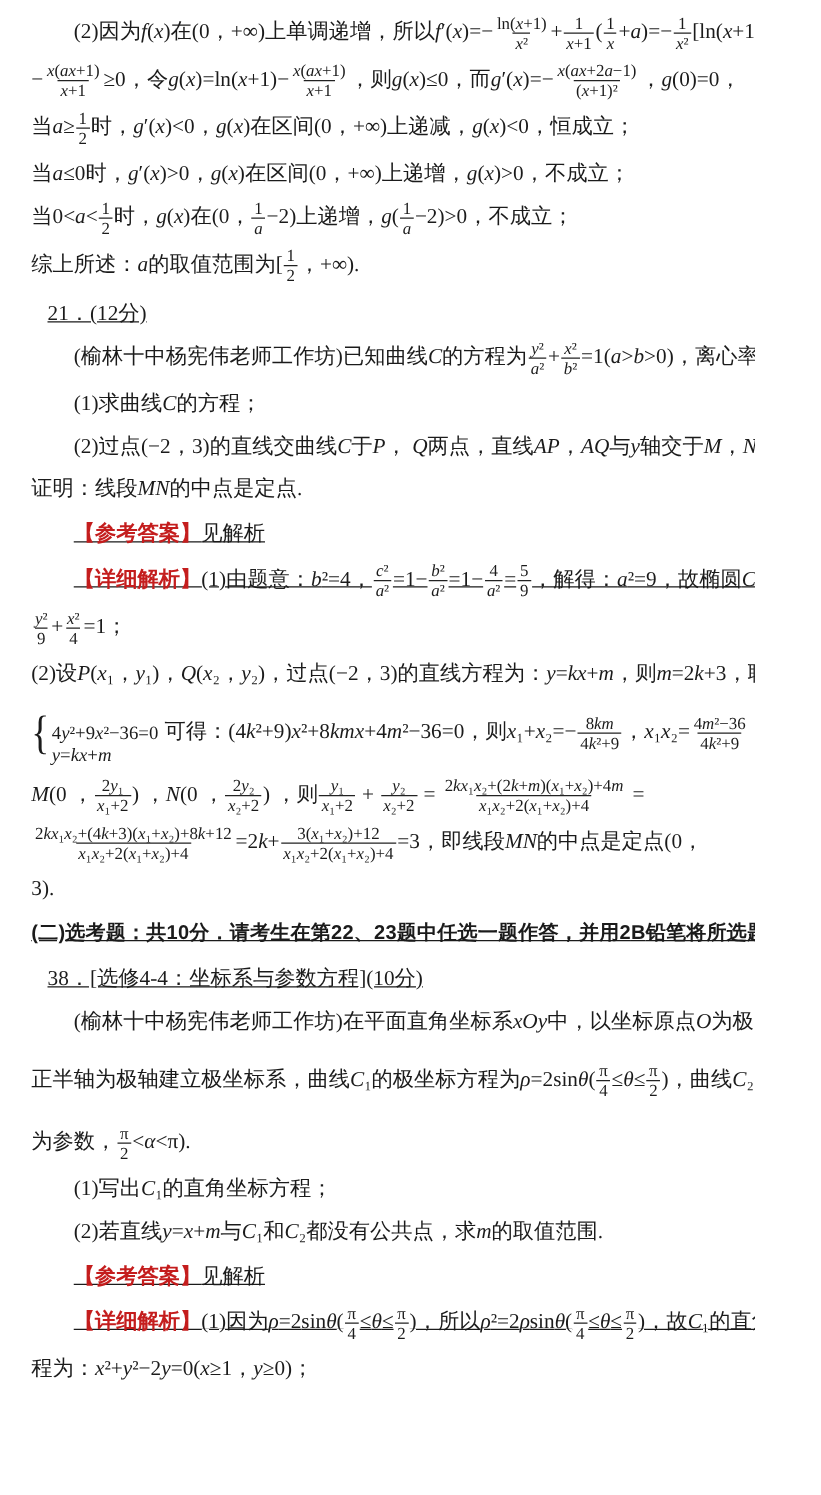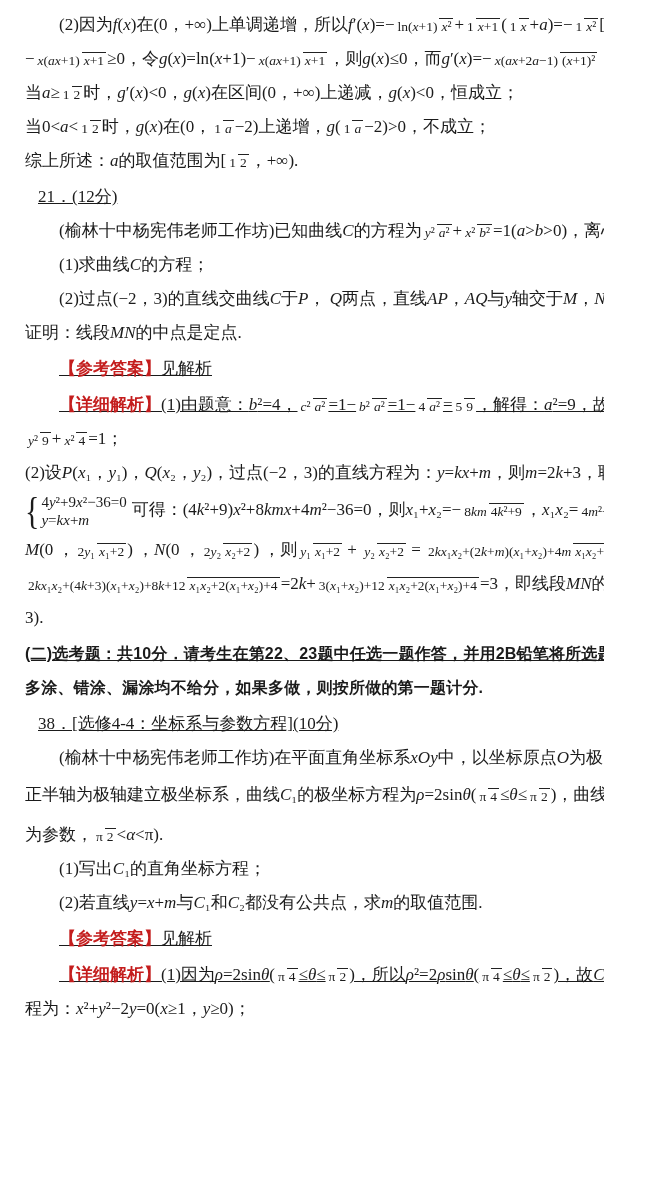--- a/index.html
+++ b/index.html
@@ -27,21 +27,21 @@
   .bold{
     font-weight:bold;
     font-family:"Liberation Sans","DejaVu Sans",sans-serif;
     font-size:16px;
     letter-spacing:0.2px;
   }
   .red{color:#c41d1d;font-weight:bold;}
   i{font-style:italic;}
   .frac{
     display:inline-flex;
-    flex-direction:row;
+    flex-direction:column;
     align-items:center;
     vertical-align:middle;
     font-size:13.5px;
     line-height:15px;
     margin:0 1px;
     text-align:left;
   }
   .frac .num{padding:0 2px;}
   .frac .den{border-top:1px solid #222;padding:0 2px;}
   .cases{
@@ -56,20 +56,21 @@
     transform:scaleY(1.25);
     margin-right:2px;
     font-weight:400;
   }
   .cases .ccol{
     display:inline-flex;
     flex-direction:column;
     text-align:left;
     font-size:15px;
     line-height:18px;
+    margin-top:19px;
   }
 </style>
 </head>
 <body>
 
 <div class="doc">
     <div class="line ind1">(2)因为<i>f</i>(<i>x</i>)在(0，+∞)上单调递增，所以<i>f</i>′(<i>x</i>)=−<span class="frac">
         <span class="num"><span>ln</span>(<i>x</i>+1)</span>
         <span class="den"><i>x</i>²</span>
       </span>+<span class="frac">
@@ -89,20 +90,21 @@
         <span class="num"><i>x</i>(<i>ax</i>+1)</span>
         <span class="den"><i>x</i>+1</span>
       </span>，则<i>g</i>(<i>x</i>)≤0，而<i>g</i>′(<i>x</i>)=−<span class="frac">
         <span class="num"><i>x</i>(<i>ax</i>+2<i>a</i>−1)</span>
         <span class="den">(<i>x</i>+1)²</span>
       </span>，<i>g</i>(0)=0，</div>
     <div class="line">当<i>a</i>≥<span class="frac">
         <span class="num">1</span>
         <span class="den">2</span>
       </span>时，<i>g</i>′(<i>x</i>)&lt;0，<i>g</i>(<i>x</i>)在区间(0，+∞)上递减，<i>g</i>(<i>x</i>)&lt;0，恒成立；</div>
+    <div class="line">当<i>a</i>≤0时，<i>g</i>′(<i>x</i>)&gt;0，<i>g</i>(<i>x</i>)在区间(0，+∞)上递增，<i>g</i>(<i>x</i>)&gt;0，不成立；</div>
     <div class="line">当0&lt;<i>a</i>&lt;<span class="frac">
         <span class="num">1</span>
         <span class="den">2</span>
       </span>时，<i>g</i>(<i>x</i>)在(0，<span class="frac">
         <span class="num">1</span>
         <span class="den"><i>a</i></span>
       </span>−2)上递增，<i>g</i>(<span class="frac">
         <span class="num">1</span>
         <span class="den"><i>a</i></span>
       </span>−2)&gt;0，不成立；</div>
@@ -177,21 +179,20 @@
       </span> =</div>
     <div class="line"><span class="frac">
         <span class="num">2<i>kx</i>₁<i>x</i>₂+(4<i>k</i>+3)(<i>x</i>₁+<i>x</i>₂)+8<i>k</i>+12</span>
         <span class="den"><i>x</i>₁<i>x</i>₂+2(<i>x</i>₁+<i>x</i>₂)+4</span>
       </span>=2<i>k</i>+<span class="frac">
         <span class="num">3(<i>x</i>₁+<i>x</i>₂)+12</span>
         <span class="den"><i>x</i>₁<i>x</i>₂+2(<i>x</i>₁+<i>x</i>₂)+4</span>
       </span>=3，即线段<i>MN</i>的中点是定点(0，</div>
     <div class="line">3).</div>
     <div class="line bold mt">(二)选考题：共10分．请考生在第22、23题中任选一题作答，并用2<span>B</span>铅笔将所选题号涂黑，</div>
-    <div class="line bold">多涂、错涂、漏涂均不给分，如果多做，则按所做的第一题计分.</div>
     <div class="line ind2 mt">38．[选修4-4：坐标系与参数方程](10分)</div>
     <div class="line ind1">(榆林十中杨宪伟老师工作坊)在平面直角坐标系<i>xOy</i>中，以坐标原点<i>O</i>为极点，<i>x</i>轴的</div>
     <div class="line">正半轴为极轴建立极坐标系，曲线<i>C</i>₁的极坐标方程为<i>ρ</i>=2<span>sin</span><i>θ</i>(<span class="frac">
         <span class="num">π</span>
         <span class="den">4</span>
       </span>≤<i>θ</i>≤<span class="frac">
         <span class="num">π</span>
         <span class="den">2</span>
       </span>)，曲线<i>C</i>₂：<span class="cases">
         <span class="brace">{</span>

